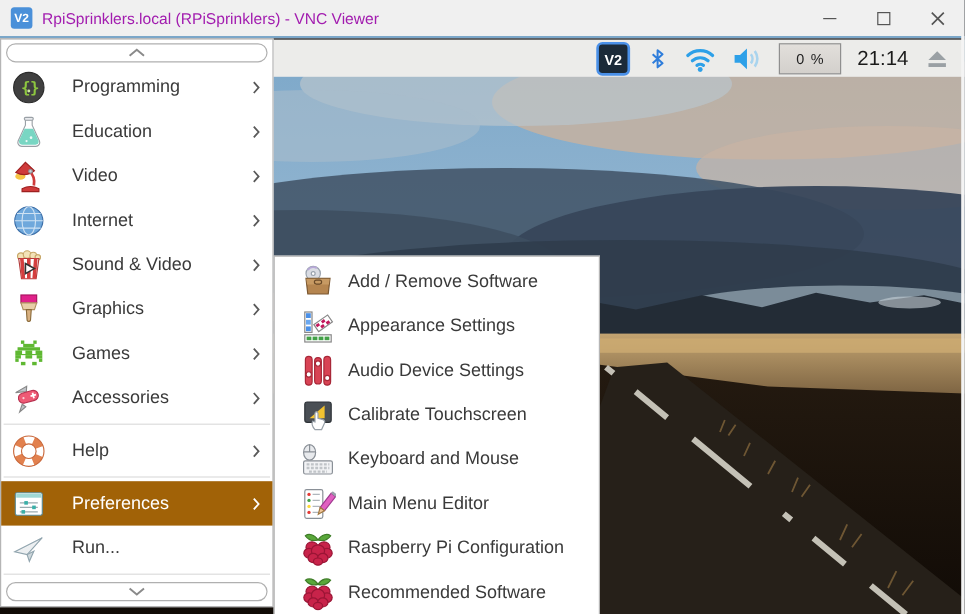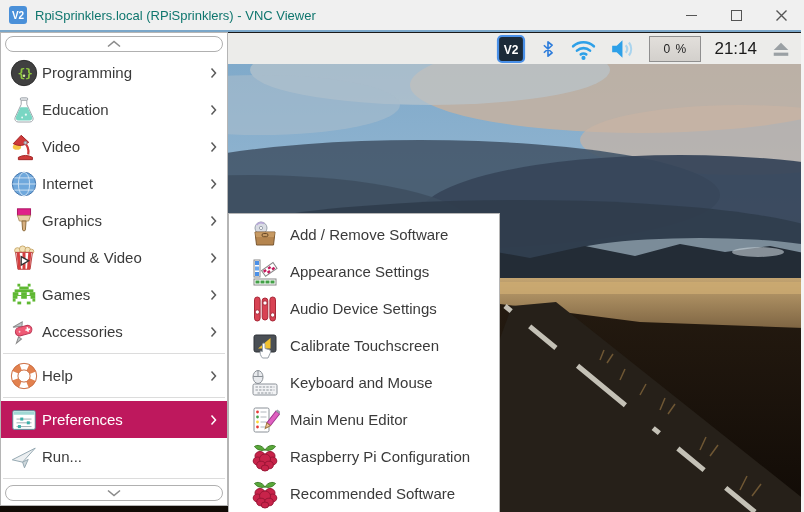--- a/index.html
+++ b/index.html
@@ -11,21 +11,21 @@
   
   .titlebar{
     position:absolute; top:0; left:0; width:804px; height:30px;
     background:#f0f0f0; display:flex; align-items:center;
   }
   .titlebar .logo{
     width:18px; height:18px; margin-left:9px; border-radius:3px;
     background:#4a90d9; display:flex; align-items:center; justify-content:center;
     color:#fff; font-size:10px; font-weight:bold; flex:0 0 auto;
   }
-  .titlebar .title{ margin-left:8px; font-size:13px; color:#0f766e; flex:1;
+  .titlebar .title{ margin-left:8px; font-size:13px; color:#a21caf; flex:1;
     white-space:nowrap; overflow:hidden; }
   .winbtn{ width:45px; height:30px; display:flex; align-items:center; justify-content:center; }
   .glyph-min{ width:11px; height:0; border-top:1.4px solid #555; }
   .glyph-max{ width:11px; height:11px; border:1.4px solid #555; }
   
   .viewport{
     position:absolute; top:30px; left:0; width:804px; height:482px; overflow:hidden;
     background:#6f8aa0;
   }
   .wallpaper{ position:absolute; top:0; left:0; }
@@ -55,23 +55,23 @@
   .scrollbtn{
     margin:3px 4px 2px 4px; height:16px; flex:0 0 16px;
     border:1px solid #b0b0b0; border-radius:8px; background:#fff;
     display:flex; align-items:center; justify-content:center;
   }
   .scrollbtn.bottom{ margin-top:auto; margin-bottom:4px; }
   .mi{ height:37px; flex:0 0 37px; display:flex; align-items:center;
     padding:0 10px 0 6px; }
   .mi .ic{ width:34px; height:32px; flex:0 0 34px; display:flex;
     align-items:center; justify-content:center; }
-  .mi .lbl{ flex:1; font-size:15px; color:#3a3a3a; margin-left:1px; white-space:nowrap; }
+  .mi .lbl{ flex:1; font-size:15px; color:#3a3a3a; margin-left:19px; white-space:nowrap; }
   .mi .chev{ flex:0 0 auto; display:flex; align-items:center; }
-  .mi.sel{ background:#be185d; }
+  .mi.sel{ background:#a16207; }
   .mi.sel .lbl{ color:#fff; }
   .sep{ height:1px; flex:0 0 1px; background:#dcdcdc; margin:3px 2px; }
   
   .submenu{
     position:absolute; top:183px; left:228px; width:272px; height:310px;
     background:#fff; border:1px solid #b5b5b5; z-index:3; padding-top:2px;
   }
   .si{ height:37px; display:flex; align-items:center; padding:0 20px; }
   .si .ic{ width:32px; height:30px; flex:0 0 32px; display:flex;
     align-items:center; justify-content:center; }
@@ -249,48 +249,48 @@
       <span class="chev">
           <svg width="7" height="12">
             <path d="M1.5 1.5 L5.5 6 L1.5 10.5" fill="none" stroke="#5a5a5a" stroke-width="1.5"></path>
           </svg>
         </span>
     </div>
 
     <div class="mi">
       <span class="ic">
         <svg width="30" height="30" viewBox="0 0 32 32">
-            <rect x="9" y="3" width="14" height="7" fill="#e0218a" stroke="#a8125e"></rect>
-            <path d="M9 10 h14 l-2 6 h-10 Z" fill="#e8cfa8" stroke="#b09060"></path>
-            <path d="M13.8 16 h4.4 l-0.7 9.5 a1.6 1.6 0 0 1 -3 0 Z" fill="#d8b080" stroke="#8a6a3a"></path>
-          </svg>
-      </span>
-      <span class="lbl">Graphics</span>
-      <span class="chev">
-          <svg width="7" height="12">
-            <path d="M1.5 1.5 L5.5 6 L1.5 10.5" fill="none" stroke="#5a5a5a" stroke-width="1.5"></path>
-          </svg>
-        </span>
-    </div>
-
-    <div class="mi">
-      <span class="ic">
-        <svg width="30" height="30" viewBox="0 0 32 32">
             <circle cx="9" cy="8" r="3" fill="#f3e2b8" stroke="#c8a86a"></circle>
             <circle cx="14.5" cy="6.5" r="3.4" fill="#f3e2b8" stroke="#c8a86a"></circle>
             <circle cx="20" cy="7.5" r="3" fill="#f3e2b8" stroke="#c8a86a"></circle>
             <circle cx="24" cy="9" r="2.4" fill="#f3e2b8" stroke="#c8a86a"></circle>
             <path d="M7 10 L9.5 28 h13 L25 10 Z" fill="#ffffff" stroke="#b23a3a"></path>
             <path d="M9.8 10 L11.2 28" stroke="#d43f3f" stroke-width="3.2"></path>
             <path d="M16 10 L16 28" stroke="#d43f3f" stroke-width="3.2"></path>
             <path d="M22.2 10 L20.8 28" stroke="#d43f3f" stroke-width="3.2"></path>
             <path d="M13 14.5 L21 19 L13 23.5 Z" fill="#ffffff" stroke="#333" stroke-width="1.4"></path>
           </svg>
       </span>
       <span class="lbl">Sound &amp; Video</span>
+      <span class="chev">
+          <svg width="7" height="12">
+            <path d="M1.5 1.5 L5.5 6 L1.5 10.5" fill="none" stroke="#5a5a5a" stroke-width="1.5"></path>
+          </svg>
+        </span>
+    </div>
+
+    <div class="mi">
+      <span class="ic">
+        <svg width="30" height="30" viewBox="0 0 32 32">
+            <rect x="9" y="3" width="14" height="7" fill="#e0218a" stroke="#a8125e"></rect>
+            <path d="M9 10 h14 l-2 6 h-10 Z" fill="#e8cfa8" stroke="#b09060"></path>
+            <path d="M13.8 16 h4.4 l-0.7 9.5 a1.6 1.6 0 0 1 -3 0 Z" fill="#d8b080" stroke="#8a6a3a"></path>
+          </svg>
+      </span>
+      <span class="lbl">Graphics</span>
       <span class="chev">
           <svg width="7" height="12">
             <path d="M1.5 1.5 L5.5 6 L1.5 10.5" fill="none" stroke="#5a5a5a" stroke-width="1.5"></path>
           </svg>
         </span>
     </div>
 
     <div class="mi">
       <span class="ic">
         <svg width="30" height="30" viewBox="0 0 32 32">

